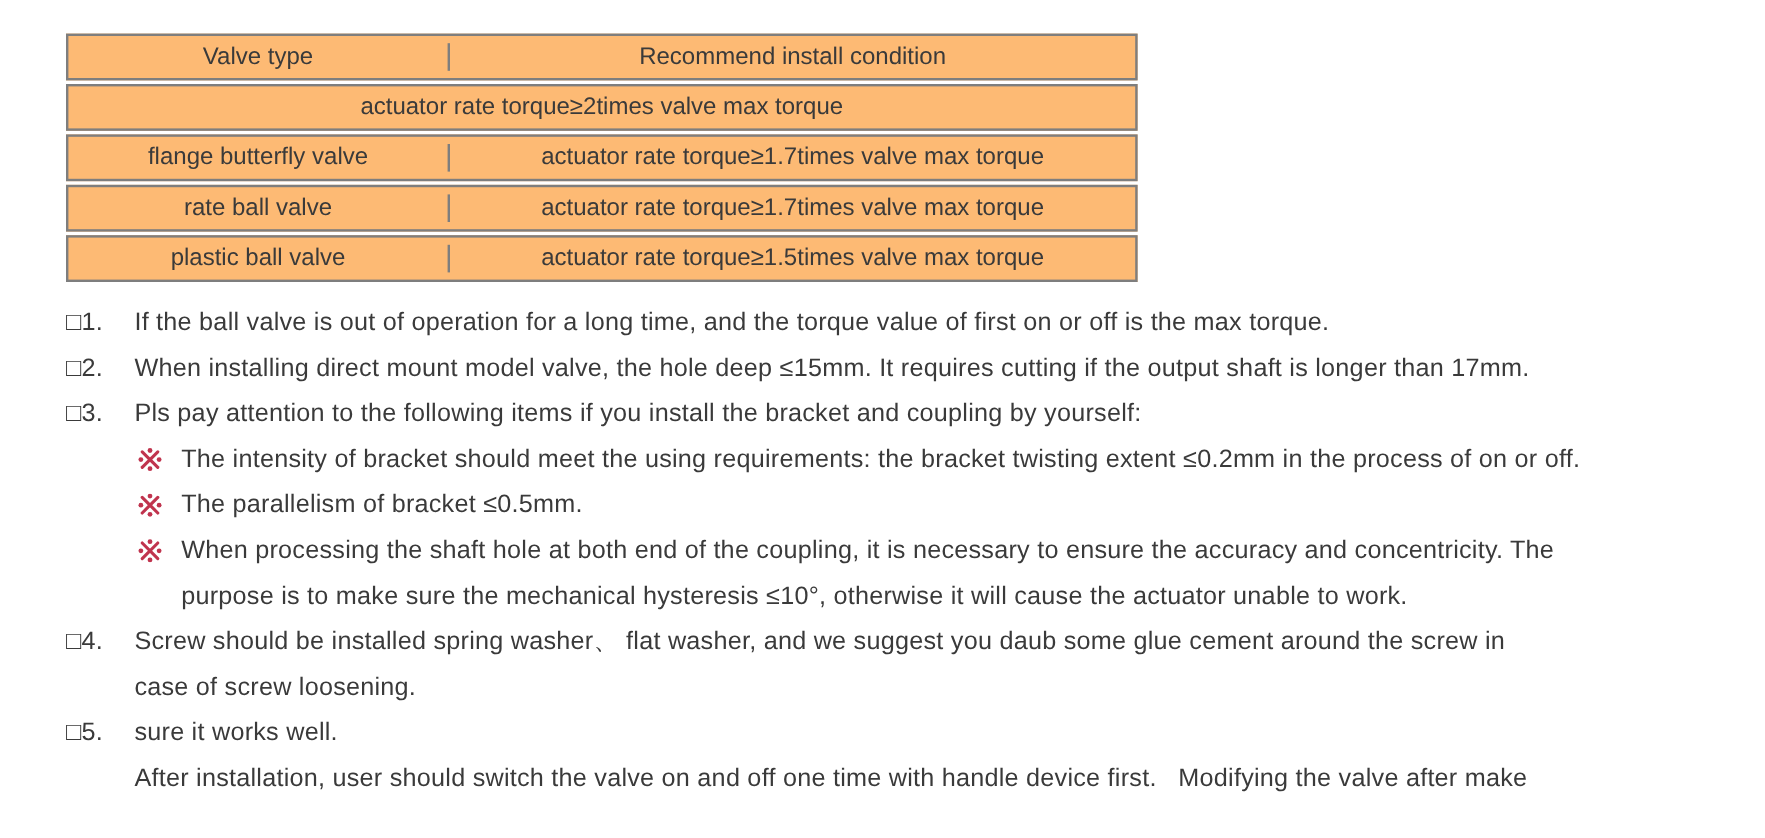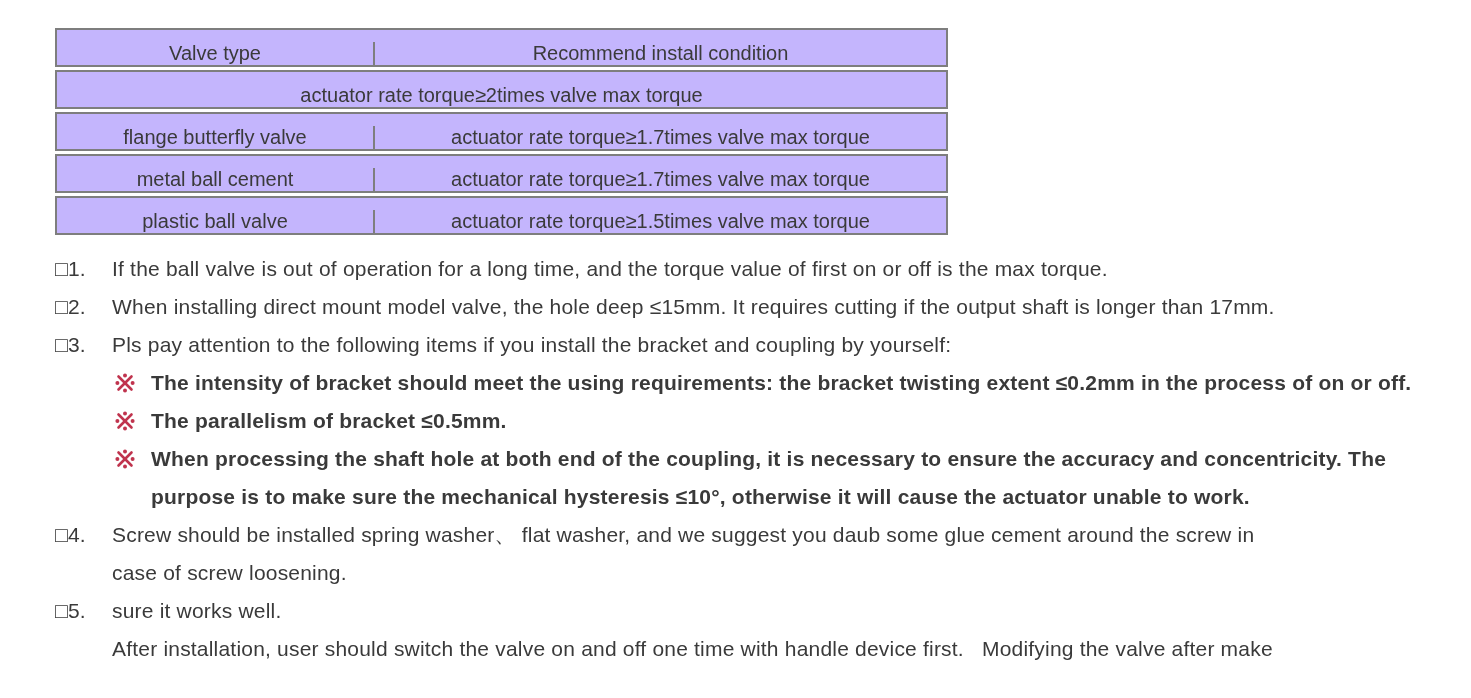--- a/index.html
+++ b/index.html
@@ -17,25 +17,25 @@
   
   .valve-table {
     position: absolute;
     left: 55px;
     top: 28px;
     width: 893px;
     font-size: 20px;
   }
   .t-row {
     display: flex;
-    align-items: flex-end;
+    align-items: center;
     height: 39px;
     border: 2px solid #7e7e7e;
     margin-bottom: 3px;
-    background: #c4b5fd;
+    background: #fdba74;
   }
   .t-cell-1 {
     width: 318px;
     flex: none;
     display: flex;
     align-items: center;
     justify-content: center;
     border-right: 2px solid #7e7e7e;
   }
   .t-cell-2 {
@@ -56,21 +56,21 @@
     letter-spacing: 0.2px;
   }
   .note-row { display: flex; align-items: flex-start; }
   .note-marker {
     flex: none;
     width: 57px;
     white-space: pre;
   }
   .note-lines { flex: 1; min-width: 0; }
   .note-line { white-space: pre-wrap; }
-  .subnotes { margin-left: 60px; font-weight: bold; }
+  .subnotes { margin-left: 60px; }
   .subnote { display: flex; align-items: flex-start; }
   .sub-marker {
     flex: none;
     width: 36px;
     height: 38px;
     display: flex;
     align-items: center;
   }
   .sub-marker svg { display: block; }
 </style>
@@ -85,21 +85,21 @@
       <div class="t-cell-2">Recommend install condition</div>
     </div>
     <div class="t-row">
       <div class="t-cell-2">actuator rate torque≥2times valve max torque</div>
     </div>
     <div class="t-row">
       <div class="t-cell-1">flange butterfly valve</div>
       <div class="t-cell-2">actuator rate torque≥1.7times valve max torque</div>
     </div>
     <div class="t-row">
-      <div class="t-cell-1">metal ball cement</div>
+      <div class="t-cell-1">rate ball valve</div>
       <div class="t-cell-2">actuator rate torque≥1.7times valve max torque</div>
     </div>
     <div class="t-row">
       <div class="t-cell-1">plastic ball valve</div>
       <div class="t-cell-2">actuator rate torque≥1.5times valve max torque</div>
     </div>
   </div>
 
   <div class="notes">
 

